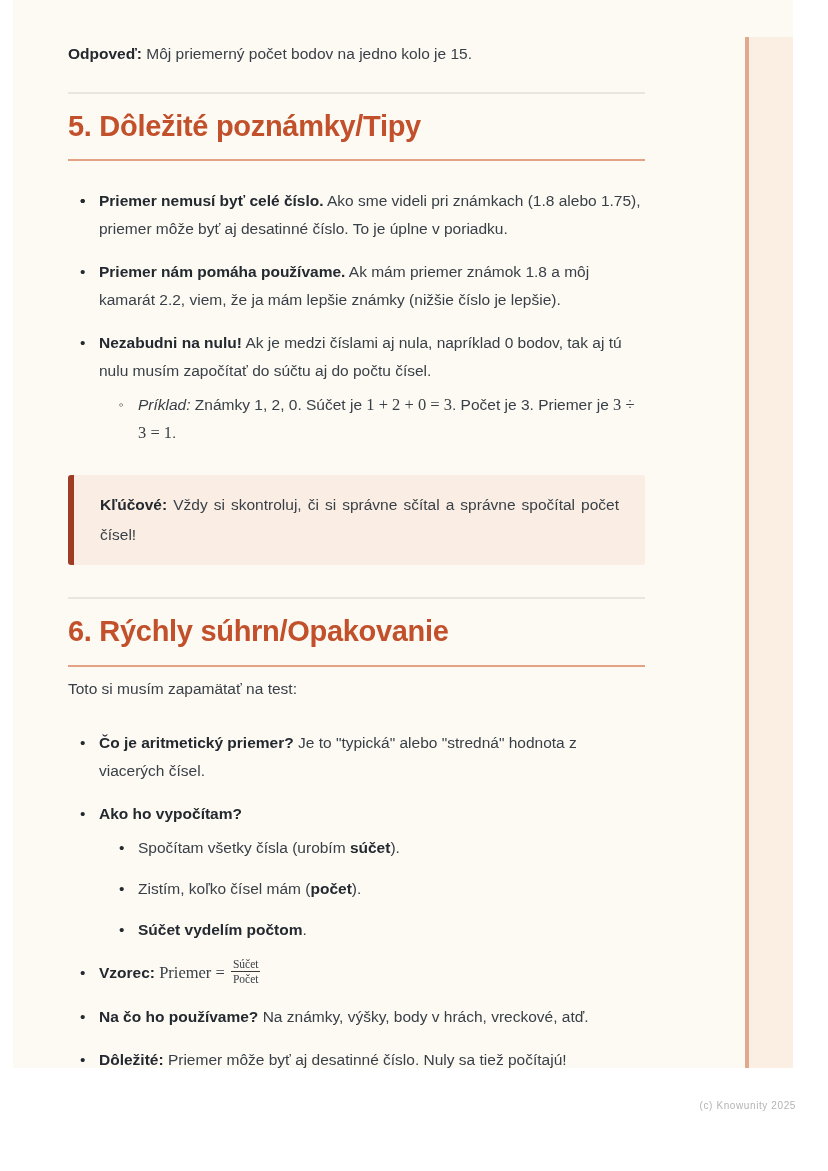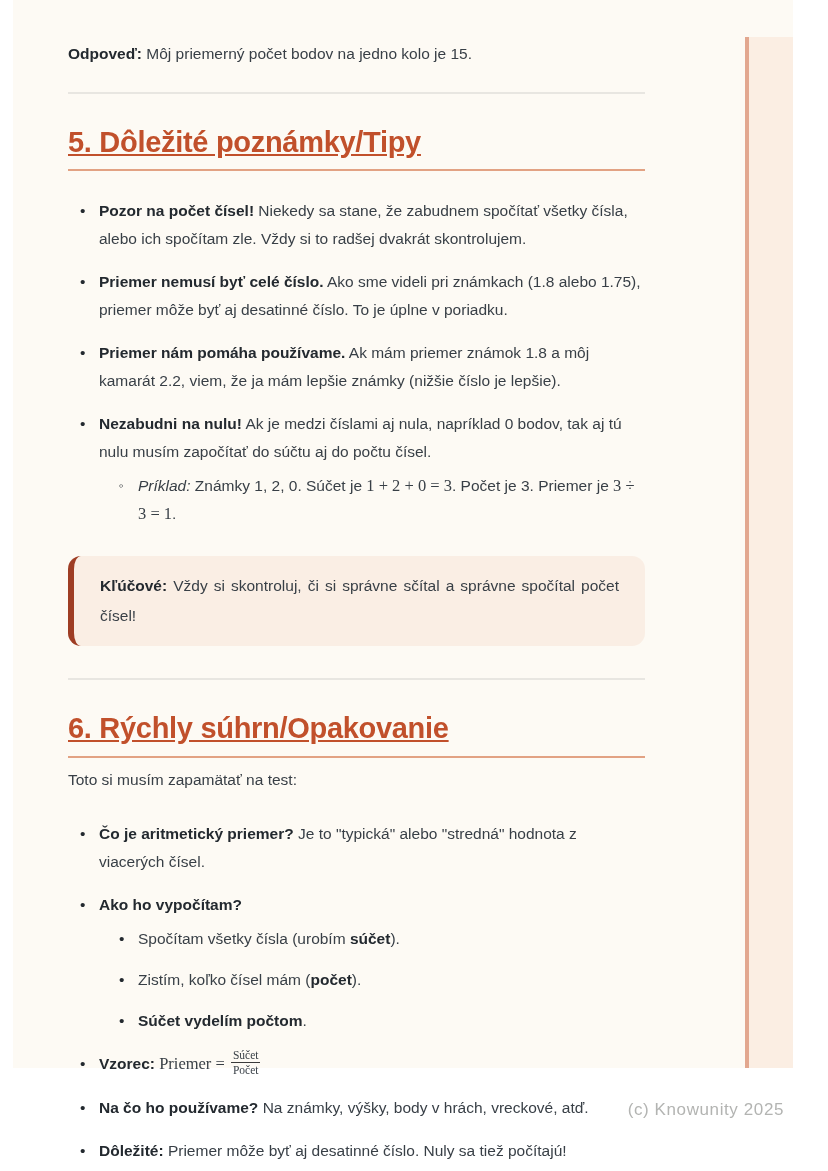--- a/index.html
+++ b/index.html
@@ -38,29 +38,28 @@
   .seg-bold{font-weight:700;color:var(--text_strong,#23292f);}
   .seg-italic{font-style:italic;}
   .seg-math{font-family:Liberation Serif, serif;font-size:16.5px;}
   .divider{
     border:none;
     border-top:2px solid var(--divider,#e8e6e1);
     margin:24px 0 0 0;
   }
   .divider-2{margin-top:32px;}
   .section-title{
-    margin:32px 0 0 0;
+    margin:16px 0 0 0;
     font-size:29px;
     line-height:1.15;
     font-weight:700;
     letter-spacing:-0.3px;
     color:var(--heading,#c1502b);
-    padding-bottom:10px;
+    padding-bottom:16px;
     border-bottom:2.5px solid var(--heading_underline,#e2a283);
-    text-decoration:underline;
   }
   ul.bullets{
     list-style:none;
     margin:26px 0 0 0;
     padding:0 0 0 12px;
   }
   ul.bullets li{
     position:relative;
     padding-left:19px;
     margin:0 0 15px 0;
@@ -75,21 +74,21 @@
   ul.sub{
     margin:6px 0 0 8px;
     padding-left:12px;
   }
   ul.sub li{margin-bottom:8px;}
   ul.sub.spaced li{margin-bottom:13px;}
   .callout{
     margin-top:28px;
     background:var(--callout_bg,#faeee4);
     border-left:6px solid var(--callout_border,#9e3d24);
-    border-radius:13px;
+    border-radius:3px;
     padding:15px 26px;
   }
   .callout-text{
     margin:0;
     line-height:30px;
     text-align:justify;
   }
   .frac{
     display:inline-flex;
     flex-direction:column;
@@ -99,42 +98,42 @@
     font-size:11.5px;
     line-height:1.25;
     margin-left:2px;
     transform:translateY(-2px);
   }
   .frac .num{border-bottom:1px solid #3a3a3a;padding:0 2px;}
   .frac .den{padding:0 2px;}
   .footer{
     position:absolute;
     top:1100px;
-    right:44px;
-    font-size:17px;
+    right:32px;
+    font-size:10px;
     letter-spacing:0.6px;
     color:var(--footer,#b3b4b2);
     text-align:right;
   }
 </style>
 </head>
 <body>
 
 <div class="page">
   <div class="stripe"></div>
   <div class="content">
 
     <p class="body-line"><span class="seg seg-bold">Odpoveď:</span><span class="seg seg-normal"> Môj priemerný počet bodov na jedno kolo je 15.</span></p>
 
     <hr class="divider">
 
     <h2 class="section-title">5. Dôležité poznámky/Tipy</h2>
 
     <ul class="bullets">
-        <li><span class="marker marker-disc">•</span><span><span class="seg seg-bold">Pozor na počet čísel!</span><span class="seg seg-normal"> Niekedy sa stane, že zabudnem spočítať všetky čísla, alebo ich spočítam zle. Vždy si to radšej dvakrát skontrolujem.</span></span></li>
+        <li><span class="marker marker-disc">•</span></li>
         <li><span class="marker marker-disc">•</span><span><span class="seg seg-bold">Priemer nemusí byť celé číslo.</span><span class="seg seg-normal"> Ako sme videli pri známkach (1.8 alebo 1.75), priemer môže byť aj desatinné číslo. To je úplne v poriadku.</span></span></li>
         <li><span class="marker marker-disc">•</span><span><span class="seg seg-bold">Priemer nám pomáha používame.</span><span class="seg seg-normal"> Ak mám priemer známok 1.8 a môj kamarát 2.2, viem, že ja mám lepšie známky (nižšie číslo je lepšie).</span></span></li>
         <li><span class="marker marker-disc">•</span><span><span class="seg seg-bold">Nezabudni na nulu!</span><span class="seg seg-normal"> Ak je medzi číslami aj nula, napríklad 0 bodov, tak aj tú nulu musím započítať do súčtu aj do počtu čísel.</span></span><ul class="bullets sub">
             <li><span class="marker marker-circle">◦</span><span><span class="seg seg-italic">Príklad:</span><span class="seg seg-normal"> Známky 1, 2, 0. Súčet je </span><span class="seg seg-math">1 + 2 + 0 = 3</span><span class="seg seg-normal">. Počet je 3. Priemer je </span><span class="seg seg-math">3 ÷ 3 = 1</span><span class="seg seg-normal">.</span></span></li>
           </ul></li>
       </ul>
 
     <div class="callout">
       <p class="callout-text"><span class="seg seg-bold">Kľúčové:</span><span class="seg seg-normal"> Vždy si skontroluj, či si správne sčítal a správne spočítal počet čísel!</span></p>
     </div>

